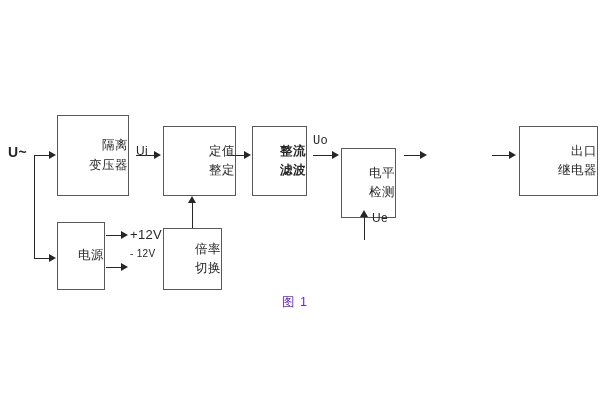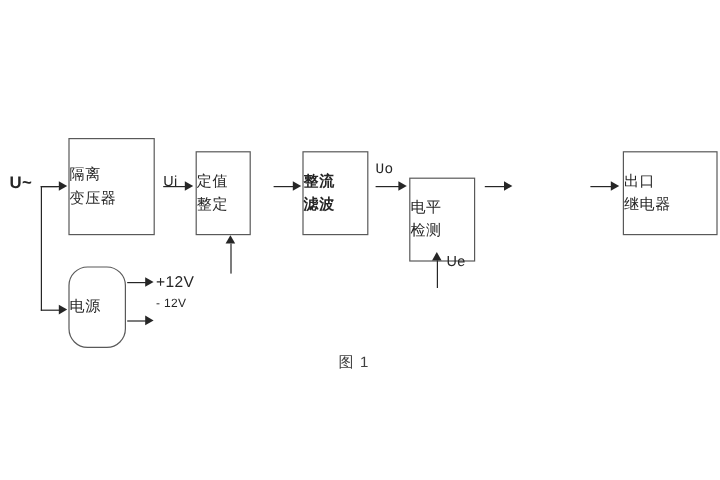--- a/index.html
+++ b/index.html
@@ -15,41 +15,41 @@
     font-family: "Liberation Sans", "DejaVu Sans", sans-serif;
     overflow: hidden;
   }
   .block {
     position: absolute;
     box-sizing: border-box;
     border: 1.4px solid #595959;
     background: #ffffff;
     display: flex;
     flex-direction: column;
-    align-items: flex-start;
+    align-items: flex-end;
     justify-content: center;
     color: #262626;
     font-size: 12.5px;
     line-height: 1.55;
     letter-spacing: 0.5px;
     white-space: nowrap;
   }
   .block .ln { display: block; }
 
   .sig-label {
     position: absolute;
     color: #262626;
     font-size: 12px;
     letter-spacing: 0.3px;
     white-space: nowrap;
   }
 
   .caption {
     position: absolute;
-    color: #404040;
+    color: #6d28d9;
     font-size: 12.5px;
     letter-spacing: 1px;
     white-space: nowrap;
   }
 
   
   .hline {
     position: absolute;
     height: 0;
     border-top: 1.4px solid #262626;
@@ -92,21 +92,21 @@
 
   <div class="block" style="left:57px; top:115px; width:72px; height:81px;">
     <span class="ln">隔离</span>
     <span class="ln">变压器</span>
   </div>
 
   <div class="sig-label" style="left:136px; top:144px;">Ui</div>
   <div class="hline" style="left:136px; top:155px; width:19px;"></div>
   <div class="arrow-right" style="left:154px; top:151px;"></div>
 
-  <div class="block" style="left:163px; top:126px; width:46px; height:70px;">
+  <div class="block" style="left:163px; top:126px; width:73px; height:70px;">
     <span class="ln">定值</span>
     <span class="ln">整定</span>
   </div>
 
   <div class="hline" style="left:228px; top:155px; width:17px;"></div>
   <div class="arrow-right" style="left:244px; top:151px;"></div>
 
   <div class="block" style="left:252px; top:126px; width:55px; height:70px;font-weight:bold;">
     <span class="ln">整流</span>
     <span class="ln">滤波</span>
@@ -126,32 +126,36 @@
 
 
   <div class="hline" style="left:492px; top:155px; width:18px;"></div>
   <div class="arrow-right" style="left:509px; top:151px;"></div>
 
   <div class="block" style="left:519px; top:126px; width:79px; height:70px;">
     <span class="ln">出口</span>
     <span class="ln">继电器</span>
   </div>
 
-  <div class="block" style="left:57px; top:222px; width:48px; height:68px;border-radius:16px;">
+  <div class="block" style="left:57px; top:222px; width:48px; height:68px;">
     <span class="ln">电源</span>
   </div>
 
   <div class="hline" style="left:106px; top:235px; width:16px;"></div>
   <div class="arrow-right" style="left:121px; top:231px;"></div>
   <div class="sig-label" style="left:130px; top:227px; font-size:13px;">+12V</div>
 
   <div class="hline" style="left:106px; top:267px; width:16px;"></div>
   <div class="arrow-right" style="left:121px; top:263px;"></div>
   <div class="sig-label" style="left:130px; top:248px; font-size:10px;">- 12V</div>
 
+  <div class="block" style="left:163px; top:228px; width:59px; height:62px;">
+    <span class="ln">倍率</span>
+    <span class="ln">切换</span>
+  </div>
 
   <div class="vline" style="left:192px; top:203px; height:25px;"></div>
   <div class="arrow-up" style="left:188px; top:196px;"></div>
 
 
   <div class="vline" style="left:364px; top:217px; height:23px;"></div>
   <div class="arrow-up" style="left:360px; top:210px;"></div>
   <div class="sig-label" style="left:372px; top:211px;">Ue</div>
 
   <div class="caption" style="left:282px; top:294px;">图 1</div>

